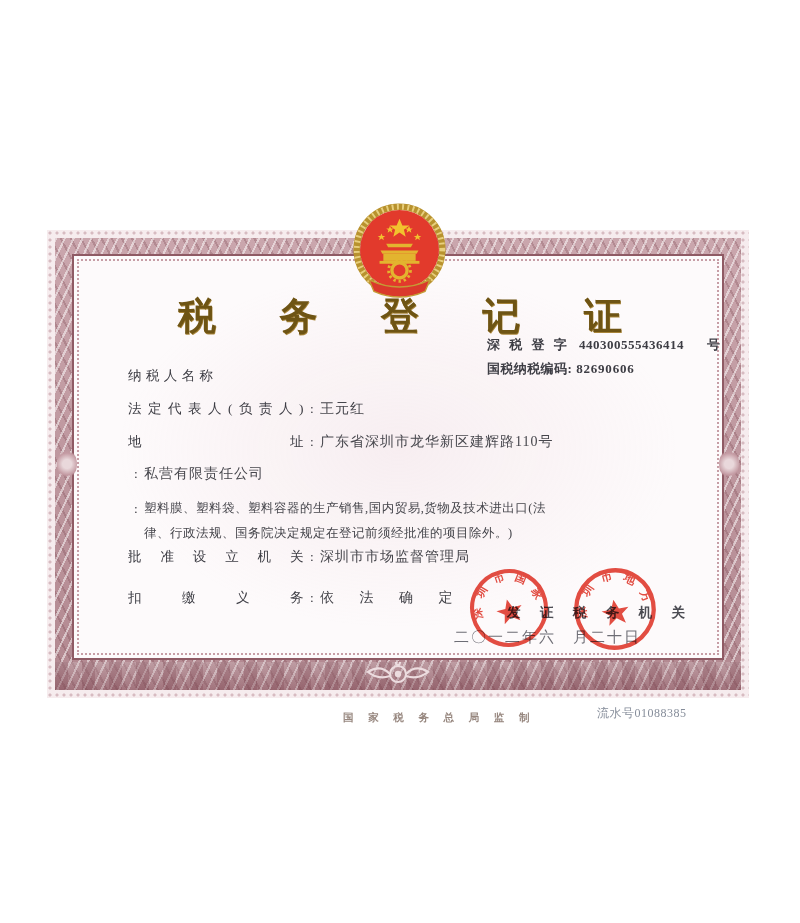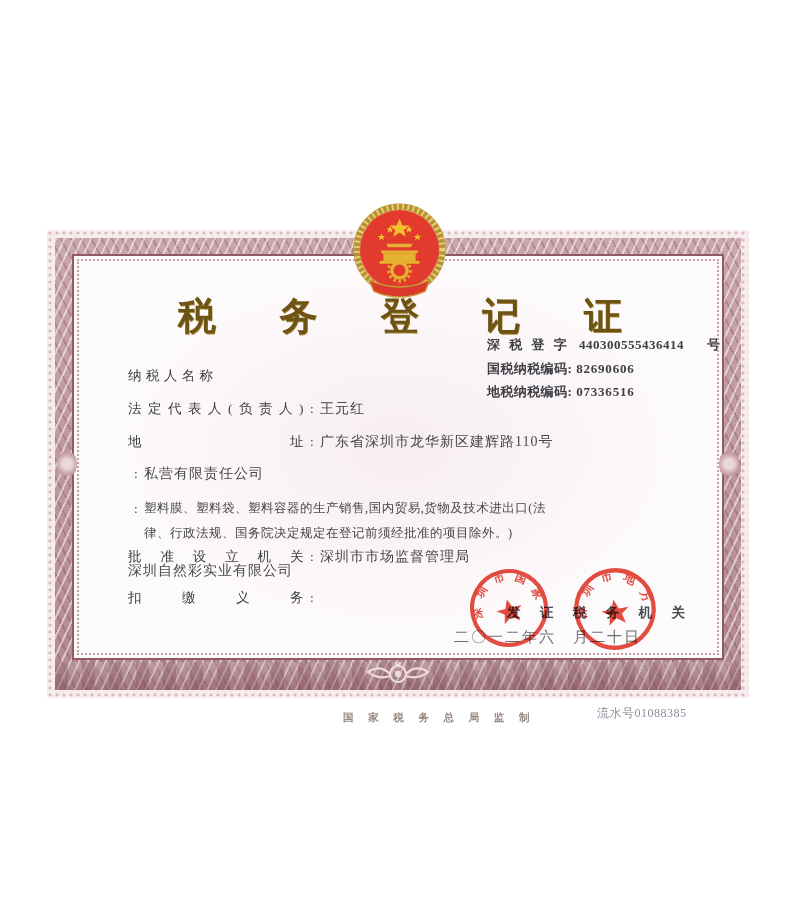--- a/index.html
+++ b/index.html
@@ -128,29 +128,25 @@
     <div class="regline">
       <span>
         <span class="pre">深 税 登 字</span>
         <span class="num">440300555436414</span>
       </span>
       <span>号</span>
     </div>
     <div class="codeline">
       <span>国税纳税编码:</span><span class="cv">82690606</span>
     </div>
-    <div class="codeline">
-      <span>地税纳税编码:</span><span class="cv">07336516</span>
-    </div>
   </div>
 
   <div class="row r0">
     <span class="lbl">纳 税 人 名 称</span>
     <span class="col">:</span>
-    <span class="val">深圳自然彩实业有限公司</span>
   </div>
   <div class="row r1">
     <span class="lbl">法定代表人(负责人)</span>
     <span class="col">:</span>
     <span class="val">王元红</span>
   </div>
   <div class="row r2">
     <span class="lbl">地　　　　　址</span>
     <span class="col">:</span>
     <span class="val">广东省深圳市龙华新区建辉路110号</span>
@@ -164,20 +160,21 @@
     <span class="val">塑料膜、塑料袋、塑料容器的生产销售,国内贸易,货物及技术进出口(法律、行政法规、国务院决定规定在登记前须经批准的项目除外。)</span>
   </div>
   <div class="row r5">
     <span class="lbl">批 准 设 立 机 关</span>
     <span class="col">:</span>
     <span class="val">深圳市市场监督管理局</span>
   </div>
   <div class="row r6">
     <span class="lbl">扣 缴 义 务</span>
     <span class="col">:</span>
+    <span class="val">依 法 确 定</span>
   </div>
 
   <div class="issuer">发 证 税 务 机 关</div>
   <div class="issue-date">二〇一二年六　月二十日</div>
 
   <svg class="seal s0" viewBox="-40 -40 80 80">
     <defs>
         <path id="arc0" d="M-26.4,7.6 A27.5,27.5 0 1 1 26.4,7.6" fill="none"></path>
       </defs>
     <circle cx="0" cy="0" r="36" fill="none" stroke="#e13a2e" stroke-width="4"></circle>

